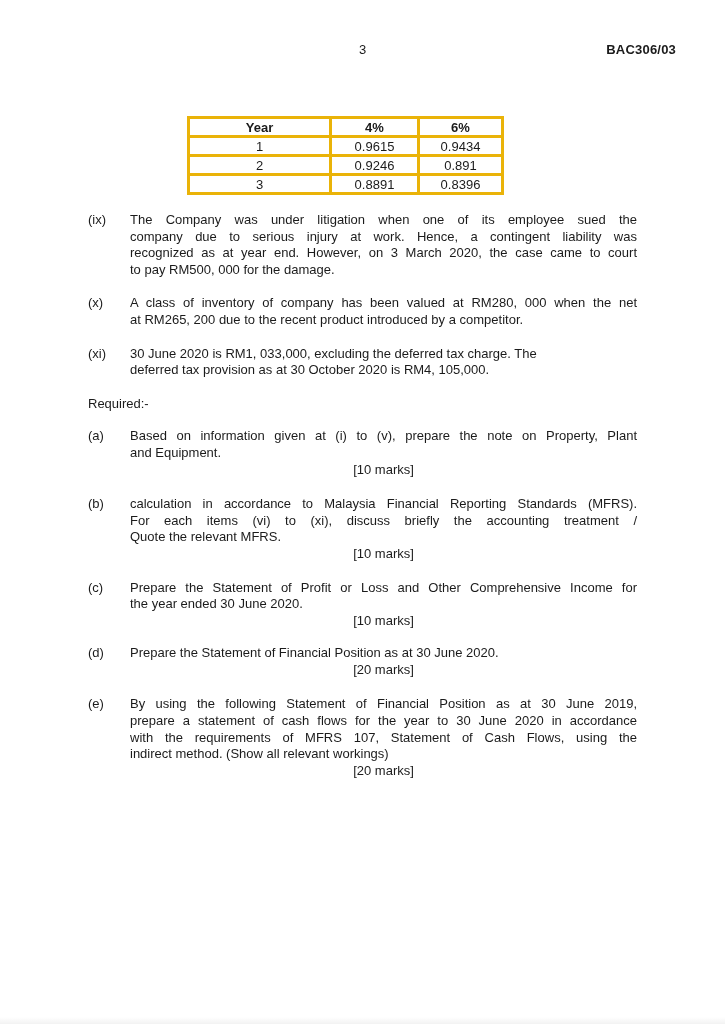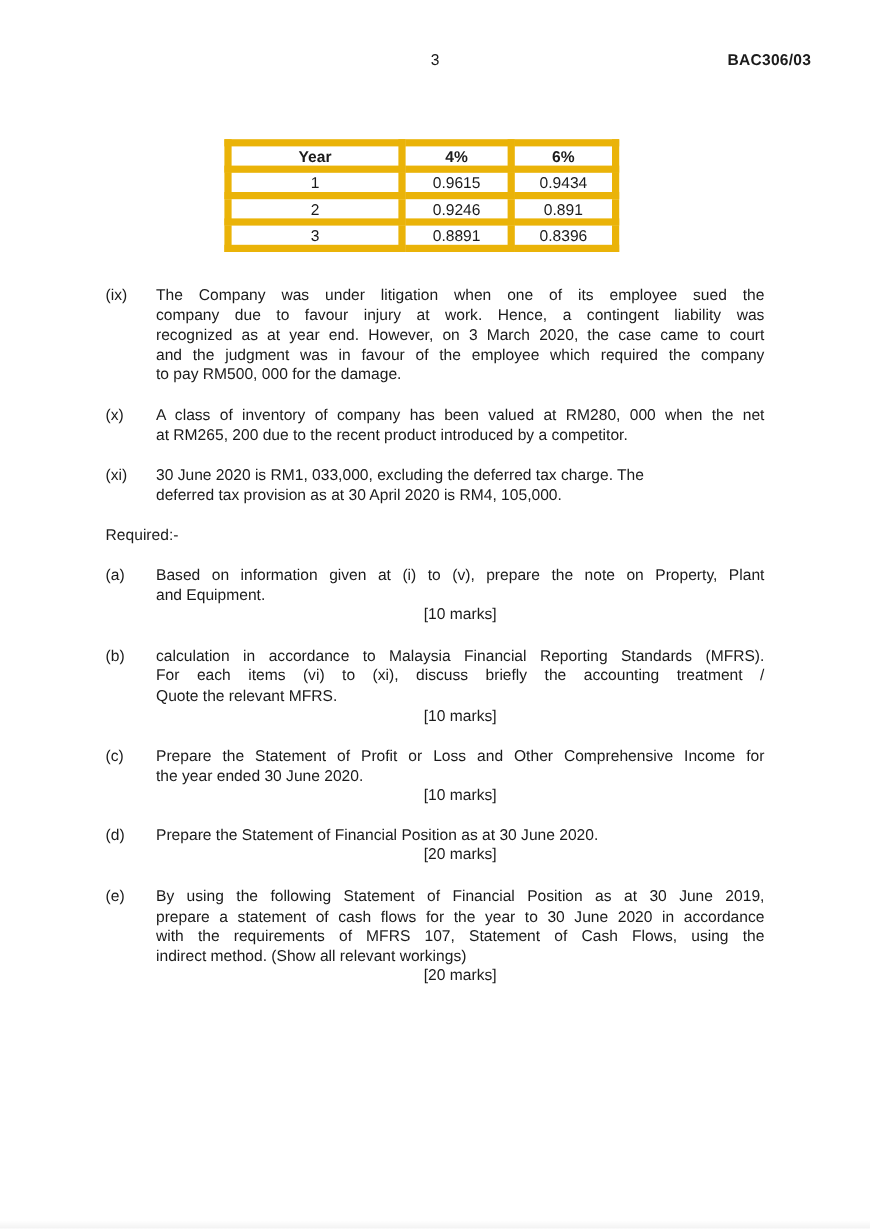--- a/index.html
+++ b/index.html
@@ -34,21 +34,21 @@
     top: 42px; right: 49px;
     font-weight: bold;
     letter-spacing: 0.2px;
   }
   table.factors {
     margin: 116px 0 0 187px;
     border-collapse: collapse;
     table-layout: fixed;
   }
   table.factors th, table.factors td {
-    border: 6px solid #eab308;
+    border: 3px solid #eab308;
     text-align: center;
     vertical-align: middle;
     padding: 0;
     height: 16px;
     line-height: 15px;
     font-size: 13px;
   }
   table.factors th { font-weight: bold; }
   .col-year { width: 139px; }
   .col-r4   { width: 85px;  }
@@ -64,21 +64,21 @@
 
   .jl { text-align: justify; text-align-last: justify; }
   .ll { text-align: left; }
   .marks { text-align: center; }
 
   .required-heading {
     margin: 17px 0 0 88px;
     font-weight: normal;
   }
 
-  .mt-ix  { margin-top: 28px; justify-content: flex-end; }
+  .mt-ix  { margin-top: 17px; justify-content: flex-end; }
   .mt-x   { margin-top: 17px; }
   .mt-xi  { margin-top: 17px; }
   .mt-qa  { margin-top: 16px; }
   .mt-qb  { margin-top: 18px; }
   .mt-qc  { margin-top: 17px; }
   .mt-qd  { margin-top: 16px; }
   .mt-qe  { margin-top: 18px; }
 </style>
 </head>
 <body>
@@ -112,40 +112,39 @@
         <td>0.8891</td>
         <td>0.8396</td>
       </tr>
     </tbody>
   </table>
 
   <div class="item mt-ix">
     <div class="label">(ix)</div>
     <div class="body">
       <div class="jl">The Company was under litigation when one of its employee sued the</div>
-      <div class="jl">company due to favour injury at work. Hence, a contingent liability was</div>
+      <div class="jl">company due to serious injury at work. Hence, a contingent liability was</div>
       <div class="jl">recognized as at year end. However, on 3 March 2020, the case came to court</div>
-      <div class="jl">and the judgment was in favour of the employee which required the company</div>
       <div class="ll">to pay RM500, 000 for the damage.</div>
     </div>
   </div>
 
   <div class="item mt-x">
     <div class="label">(x)</div>
     <div class="body">
       <div class="jl">A class of inventory of company has been valued at RM280, 000 when the net</div>
       <div class="ll">at RM265, 200 due to the recent product introduced by a competitor.</div>
     </div>
   </div>
 
   <div class="item mt-xi">
     <div class="label">(xi)</div>
     <div class="body">
       <div class="ll">30 June 2020 is RM1, 033,000, excluding the deferred tax charge. The</div>
-      <div class="ll">deferred tax provision as at 30 April 2020 is RM4, 105,000.</div>
+      <div class="ll">deferred tax provision as at 30 October 2020 is RM4, 105,000.</div>
     </div>
   </div>
 
   <div class="required-heading">Required:-</div>
 
   <div class="item mt-qa">
     <div class="label">(a)</div>
     <div class="body">
       <div class="jl">Based on information given at (i) to (v), prepare the note on Property, Plant</div>
       <div class="ll">and Equipment.</div>

